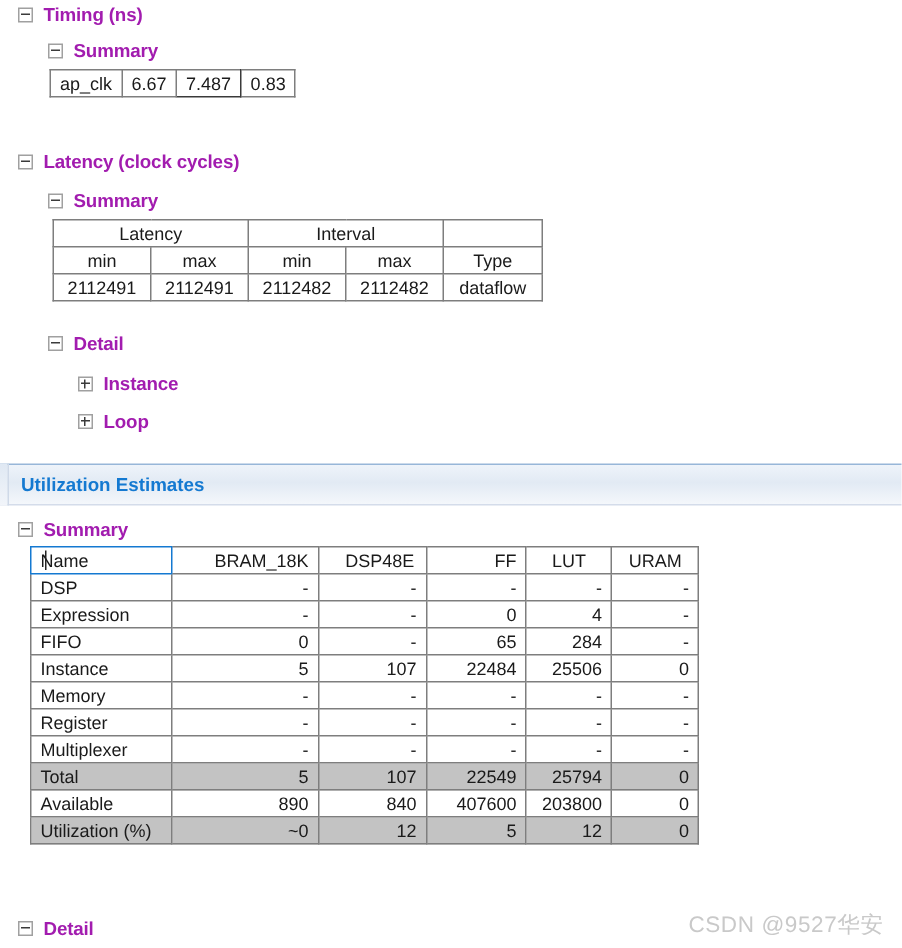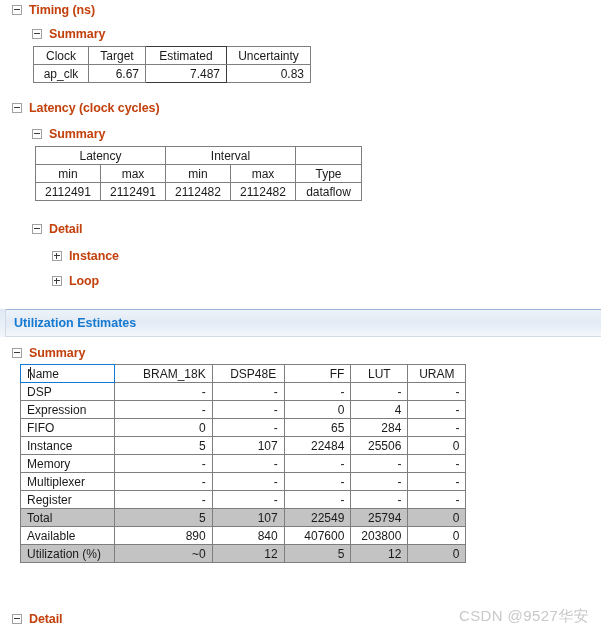--- a/index.html
+++ b/index.html
@@ -46,21 +46,21 @@
   .tw.plus::after {
     content: "";
     position: absolute;
     top: 1px;
     bottom: 1px;
     left: 3px;
     width: 1px;
     background: #3b3b3b;
   }
   .tlabel {
-    color: #c2410c;
+    color: #a21caf;
     font-weight: bold;
     font-size: 12.5px;
     letter-spacing: -0.1px;
   }
 
   
   table.rpt {
     border-collapse: collapse;
     font-size: 12px;
     font-family: "Liberation Sans", sans-serif;
@@ -151,26 +151,20 @@
 </div>
 
 <div class="abs tree-row" style="left:32px; top:24px;">
   <span class="tw"></span>
   <span class="tlabel">Summary</span>
 </div>
 
 <table class="rpt abs" style="left:33px; top:46px;">
   <tbody>
     <tr>
-      <td class="c" style="width:55px;">Clock</td>
-      <td class="c" style="width:57px;">Target</td>
-      <td class="c estcol estcol-top" style="width:81px;">Estimated</td>
-      <td class="c" style="width:84px;">Uncertainty</td>
-    </tr>
-    <tr>
       <td class="c">ap_clk</td>
       <td class="r">6.67</td>
       <td class="r redval estcol estcol-bot">7.487</td>
       <td class="r">0.83</td>
     </tr>
   </tbody>
 </table>
 
 <div class="abs tree-row" style="left:12px; top:98px;">
   <span class="tw"></span>
@@ -276,29 +270,29 @@
     </tr>
     <tr>
       <td class="l">Memory</td>
       <td class="r">-</td>
       <td class="r">-</td>
       <td class="r">-</td>
       <td class="r">-</td>
       <td class="r">-</td>
     </tr>
     <tr>
+      <td class="l">Register</td>
+      <td class="r">-</td>
+      <td class="r">-</td>
+      <td class="r">-</td>
+      <td class="r">-</td>
+      <td class="r">-</td>
+    </tr>
+    <tr>
       <td class="l">Multiplexer</td>
-      <td class="r">-</td>
-      <td class="r">-</td>
-      <td class="r">-</td>
-      <td class="r">-</td>
-      <td class="r">-</td>
-    </tr>
-    <tr>
-      <td class="l">Register</td>
       <td class="r">-</td>
       <td class="r">-</td>
       <td class="r">-</td>
       <td class="r">-</td>
       <td class="r">-</td>
     </tr>
     <tr class="grayrow">
       <td class="l">Total</td>
       <td class="r">5</td>
       <td class="r">107</td>

